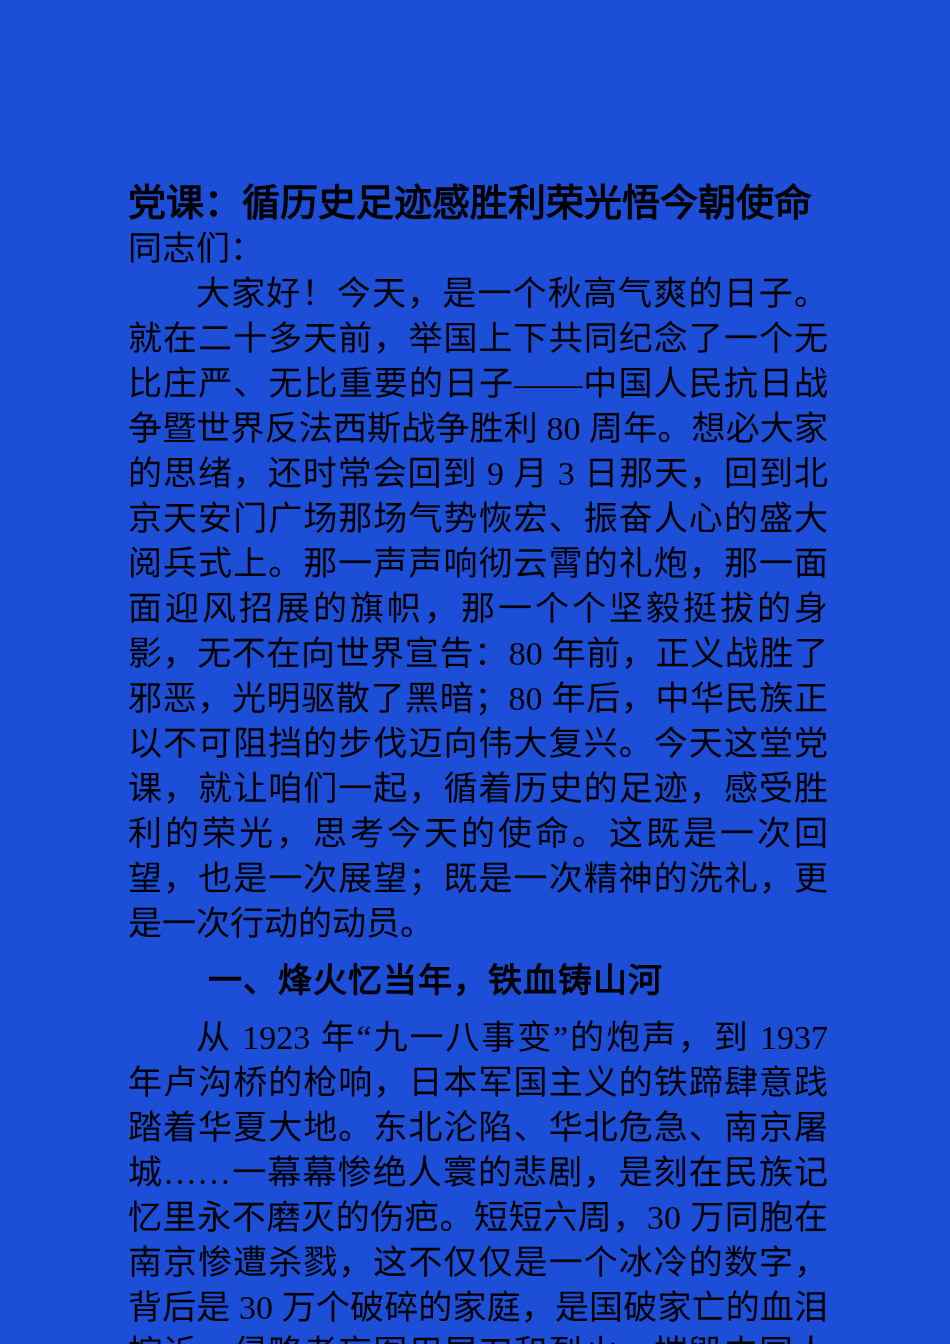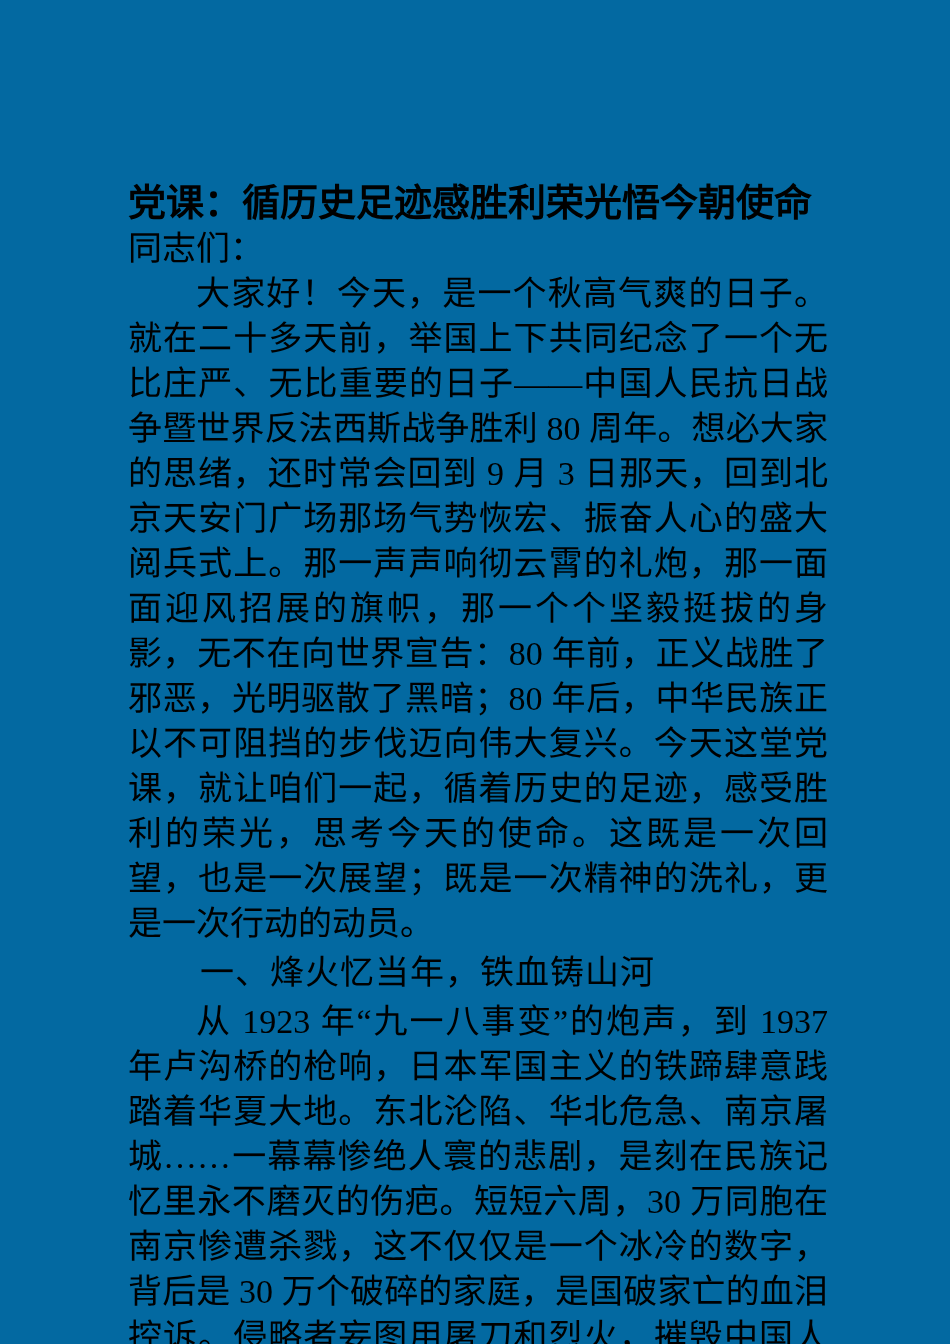--- a/index.html
+++ b/index.html
@@ -4,21 +4,21 @@
 <style>
   html, body {
     margin: 0;
     padding: 0;
     background: #ffffff;
   }
   .doc-page {
     position: relative;
     width: 950px;
     height: 1344px;
-    background: #0369a1;
+    background: #1d4ed8;
     overflow: hidden;
     box-sizing: border-box;
     padding: 180px 122px 0 128px;
     color: #000000;
   }
   .doc-title {
     font-family: "Liberation Serif", "DejaVu Serif", serif;
     font-size: 38px;
     font-weight: bold;
     line-height: 46px;
@@ -34,23 +34,23 @@
   }
   .salutation {
     margin-top: 55px;
   }
   .para {
     text-align: justify;
     text-indent: 2em;
     margin: 0;
   }
   .para-heading {
-    font-weight: normal;
+    font-weight: bold;
     text-indent: 2em;
-    margin: 4px;
+    margin: 12px;
     font-family: "Liberation Sans", "DejaVu Sans", sans-serif;
     letter-spacing: 1px;
   }
 </style>
 </head>
 <body>
 
 <div class="doc-page">
   <h1 class="doc-title">党课：循历史足迹感胜利荣光悟今朝使命</h1>
 

